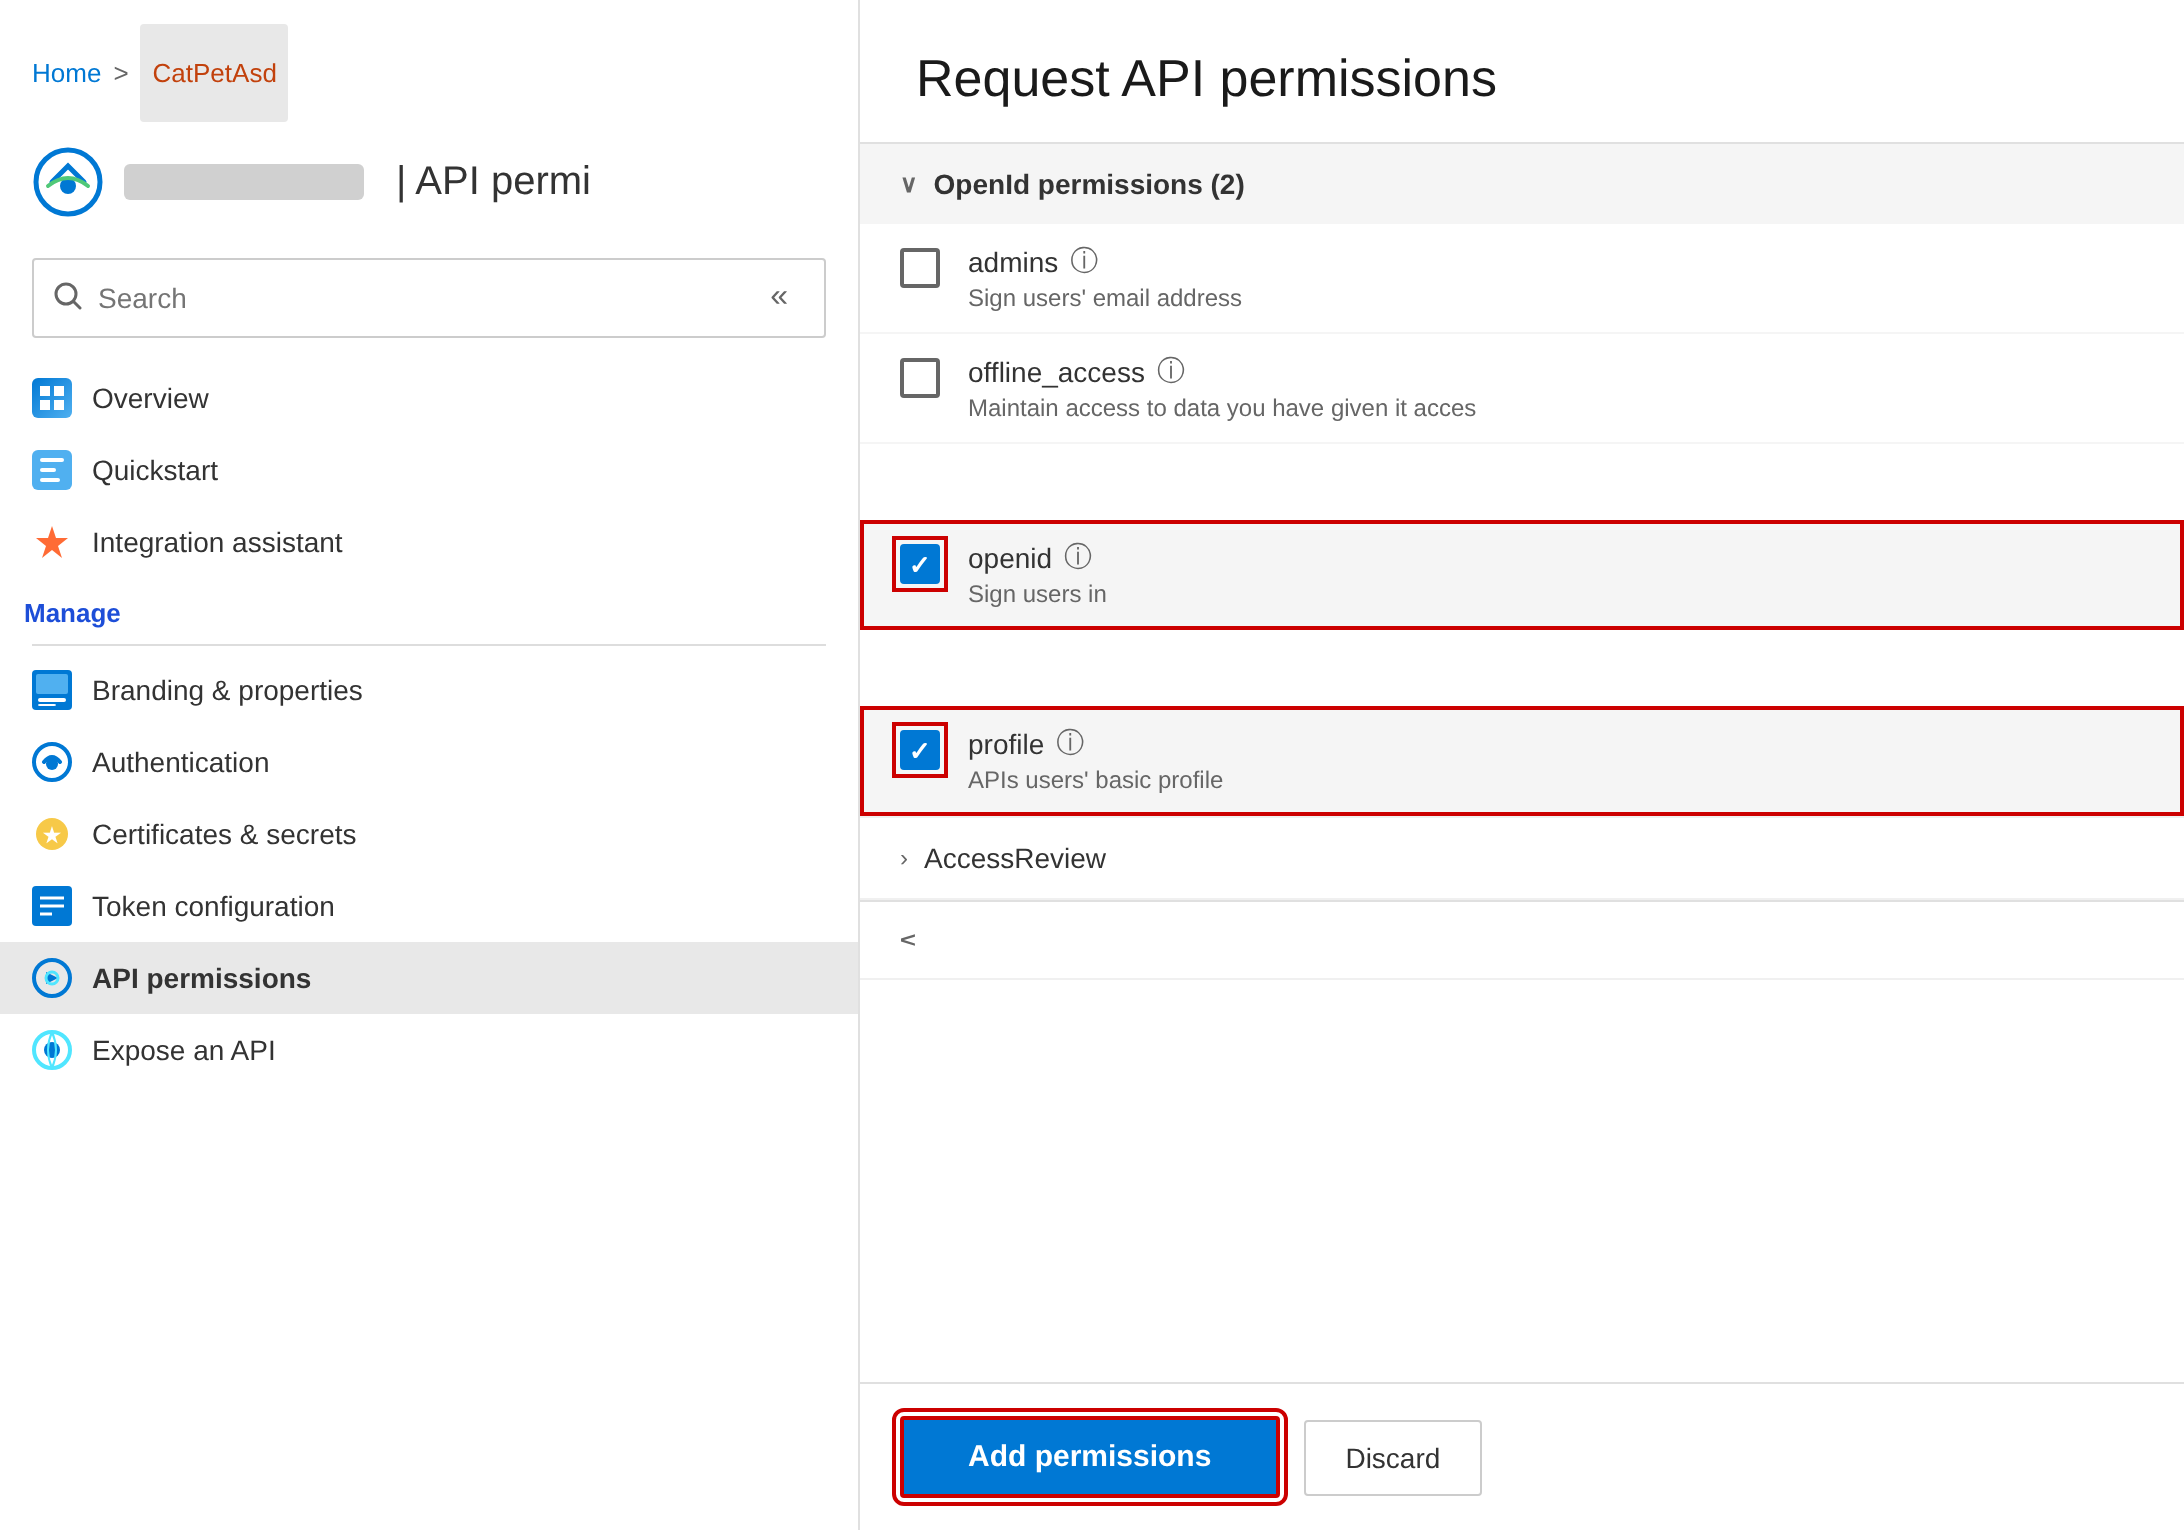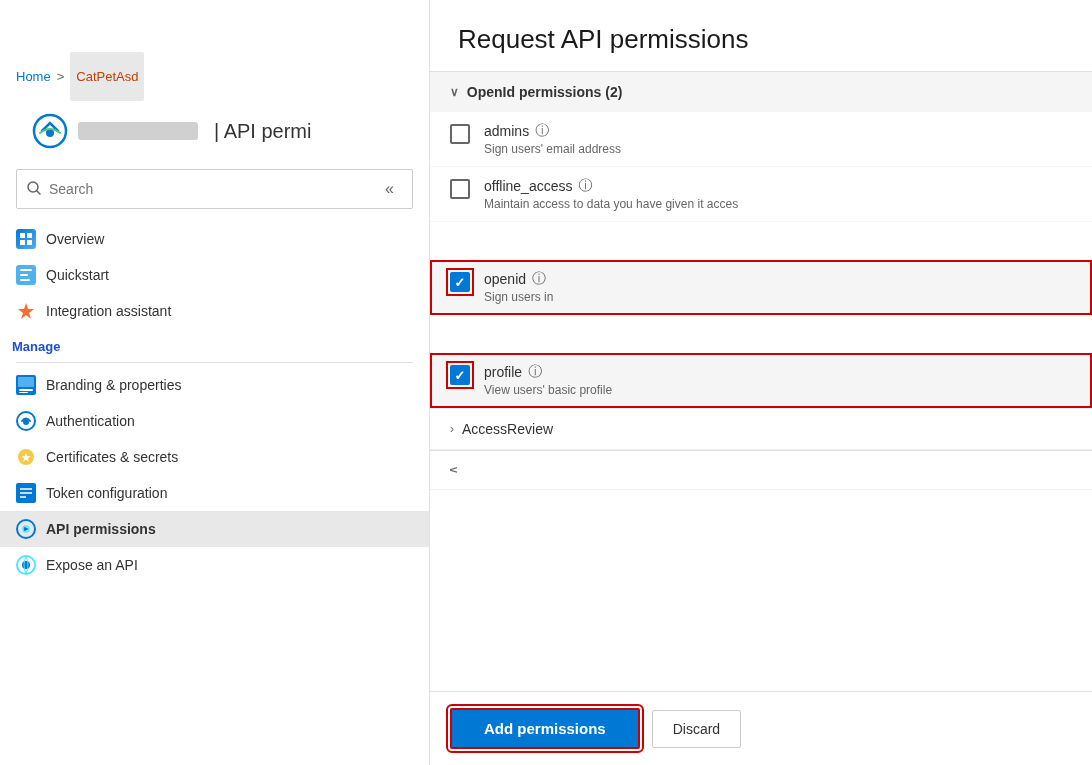--- a/index.html
+++ b/index.html
@@ -14,32 +14,30 @@
       flex-direction: column;
       background: #fff;
       overflow: hidden;
     }
     .breadcrumb {
       display: flex;
       align-items: center;
       padding: 12px 16px 8px;
       font-size: 13px;
       gap: 4px;
-      margin-top: 40px;
     }
     .breadcrumb a { color: #0078d4; text-decoration: none; }
     .breadcrumb .sep { color: #666; margin: 0 2px; }
     .breadcrumb .current { color: #c2410c; font-size: 13px; background: #e8e8e8; padding: 17px 6px; border-radius: 2px; text-align: right; }
 
     .app-header {
       display: flex;
       align-items: center;
       padding: 4px 16px 12px;
       gap: 10px;
-      margin-left: 16px;
     }
     .app-icon {
       width: 36px; height: 36px;
       display: flex; align-items: center; justify-content: center;
     }
 
     .search-box {
       margin: 8px 16px 12px;
       display: flex;
       align-items: center;
@@ -471,21 +469,21 @@
           <div class="permission-item checked-item" style="outline:2px solid #cc0000; outline-offset:-2px;">
             <div class="checkbox-wrapper" style="outline:2px solid #cc0000; outline-offset:2px;">
               <input type="checkbox" checked="" style="">
               <div class="custom-checkbox checked"></div>
             </div>
             <div class="perm-info">
               <div class="perm-name">
                 <span>profile</span>
                 <span class="info-icon">ⓘ</span>
               </div>
-              <div class="perm-desc">View users' basic profile</div>
+              <div class="perm-desc">APIs users' basic profile</div>
             </div>
           </div>
         </div>
 
         <div class="collapsible-section">
           <span class="chevron-right">›</span>
           <span>AccessReview</span>
         </div>
 
         <div class="collapsible-section" style="border-top:1px solid #e0e0e0;">

